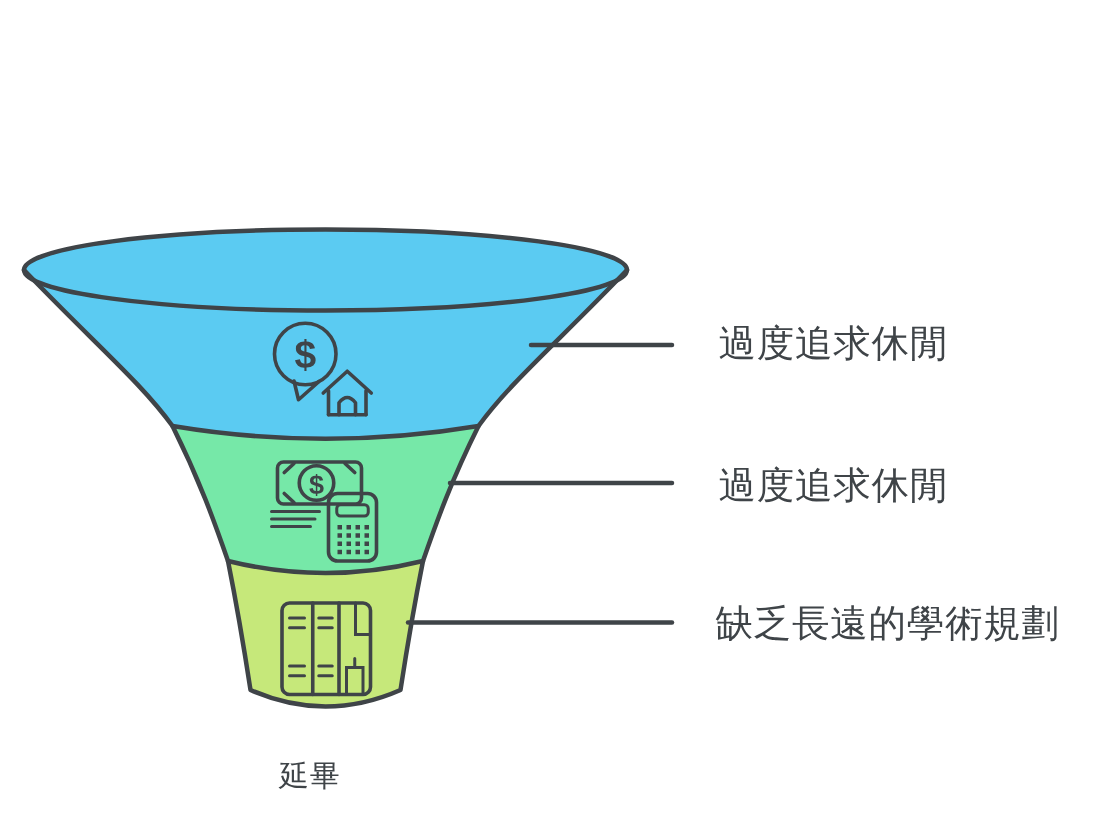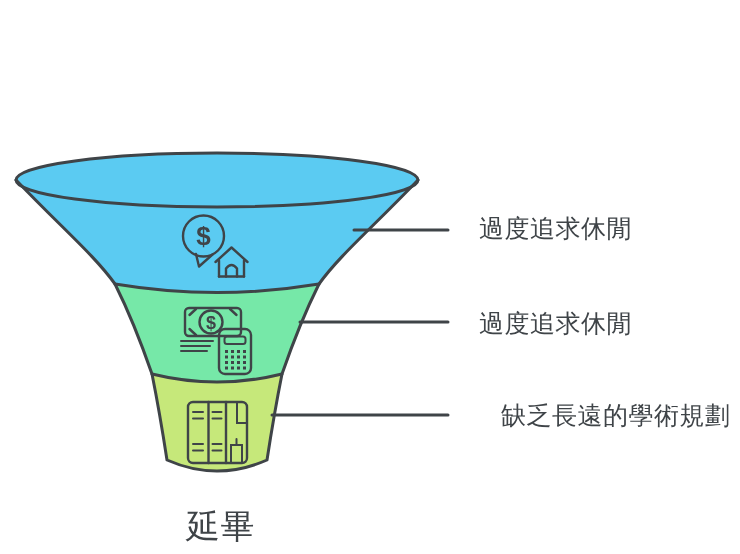--- a/index.html
+++ b/index.html
@@ -22,25 +22,25 @@
   .diagram-svg{position:absolute;left:0;top:0;}
   .txt{
     position:absolute;
     color:var(--ink);
     font-weight:500;
     white-space:nowrap;
     letter-spacing:0.5px;
   }
   .title{left:341px;top:14px;font-size:25px;}
   .top-label{left:162px;top:88px;font-size:26px;}
-  .bottom-label{left:186px;top:504px;font-size:34px;}
+  .bottom-label{left:186px;top:504px;font-size:20px;}
   .stage-label{font-size:25px;}
   .stage-label-0{left:479px;top:212px;text-align:right;}
   .stage-label-1{left:479px;top:307px;}
-  .stage-label-2{left:477px;top:399px;margin-left:24px;}
+  .stage-label-2{left:477px;top:399px;}
 
   .outline{fill:none;stroke:var(--ink);stroke-width:3;stroke-linecap:round;stroke-linejoin:round;}
   .fill-0{fill:var(--stage0);}
   .fill-1{fill:var(--stage1);}
   .fill-2{fill:var(--stage2);}
   .icon-stroke{fill:none;stroke:var(--ink);stroke-width:2.4;stroke-linecap:round;stroke-linejoin:round;}
   .icon-thin{fill:none;stroke:var(--ink);stroke-width:2;stroke-linecap:round;}
   .icon-fill{fill:var(--ink);stroke:none;}
   .dollar{fill:var(--ink);stroke:none;font-family:"Liberation Sans","DejaVu Sans",sans-serif;font-weight:700;text-anchor:middle;}
   .connector{stroke:var(--ink);stroke-width:3;stroke-linecap:round;}

